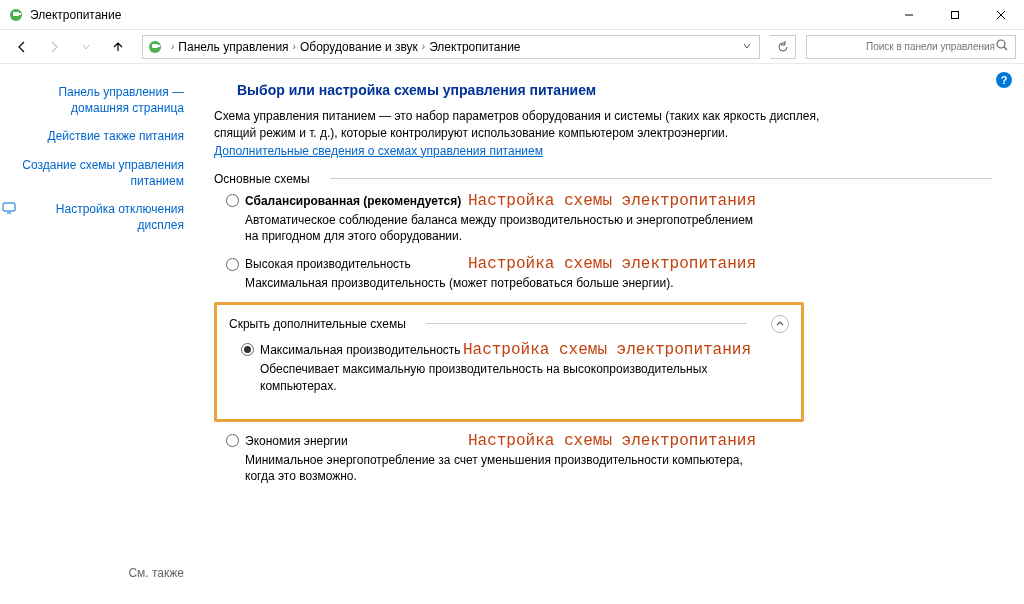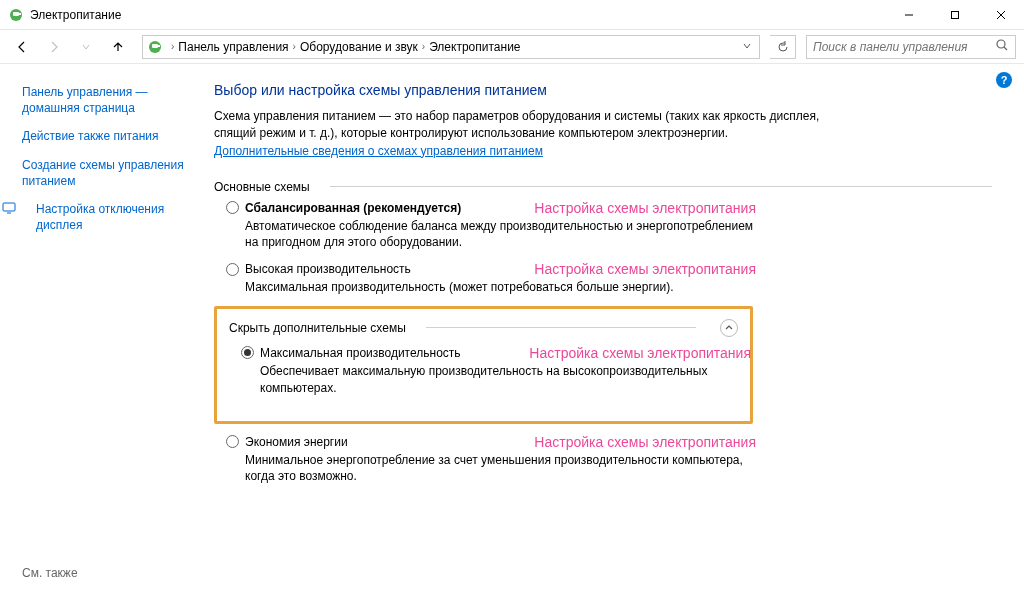--- a/index.html
+++ b/index.html
@@ -19,51 +19,51 @@
   .navbar .nav-arrow.disabled svg { stroke: #c0c0c0; }
   .navbar .nav-arrow:not(.disabled) svg { stroke: #000; }
   .navbar .nav-up { width: 28px; height: 28px; display: flex; align-items: center; justify-content: center; }
   .navbar .bc-wrap { flex: 1; display: flex; align-items: center; height: 24px; border: 1px solid #ccc; margin: 0 6px; padding: 0 4px; }
   .navbar .bc-icon { width: 16px; height: 16px; margin-right: 4px; }
   .navbar .bc-sep { color: #666; margin: 0 4px; font-size: 10px; }
   .navbar .bc-item { font-size: 12px; color: #000; white-space: nowrap; }
   .navbar .bc-dd { margin-left: auto; color: #555; font-size: 10px; padding: 0 4px; }
   .navbar .refresh { width: 26px; height: 24px; display: flex; align-items: center; justify-content: center; border: 1px solid #ccc; border-left: none; margin-right: 6px; }
   .navbar .search-wrap { width: 210px; height: 24px; border: 1px solid #ccc; display: flex; align-items: center; padding: 0 6px; }
-  .navbar .search-input { border: none; outline: none; flex: 1; font-size: 12px; color: #666; font-style: italic; background: transparent; }
+  .navbar .search-input { border: none; outline: none; flex: 1; font-size: 10px; color: #666; background: transparent; text-align: right; }
   .navbar .search-icon { width: 14px; height: 14px; }
 
   
   .body { display: flex; height: calc(604px - 30px - 34px); position: relative; }
-  .sidebar { width: 200px; padding: 20px 16px 16px 22px; display:flex; flex-direction:column; }
+  .sidebar { width: 200px; padding: 20px 16px 16px 22px; display:flex; flex-direction:column;text-align:right; }
   .sidebar .link { color: #0066cc; font-size: 12px; line-height: 1.35; margin-bottom: 12px; cursor: pointer; }
   .sidebar .link.active-row { display: flex; align-items: flex-start; gap: 20px; margin-left: -20px; }
   .sidebar .link.active-row .icon-slot { width: 14px; height: 14px; flex-shrink: 0; }
   .sidebar .see-also { color: #666; font-size: 12px; margin-bottom: 8px; margin-top: 8px; }
   .sidebar .spacer { flex:1; }
 
   .main { flex: 1; padding: 18px 32px 20px 14px; position: relative; }
   .help-badge { position: absolute; top: 8px; right: 12px; width: 16px; height: 16px; border-radius: 50%; background: #0078d7; color: #fff; font-size: 11px; font-weight: bold; display:flex; align-items:center; justify-content:center; cursor:pointer; }
-  .main h1 { color: #003399; font-size: 14px; font-weight: 400; margin-bottom: 10px; }
+  .main h1 { color: #003399; font-size: 14px; font-weight: 700; margin-bottom: 10px; margin-left: 23px; }
   .main .intro { font-size: 12px; color: #000; line-height: 1.4; max-width: 640px; margin-bottom: 2px; }
-  .main .intro-link { color: #0066cc; text-decoration: underline; font-size: 12px; cursor:pointer; display:inline-block; margin-bottom: 22px; }
+  .main .intro-link { color: #0066cc; text-decoration: underline; font-size: 12px; cursor:pointer; display:inline-block; margin-bottom: 14px; }
 
   .fs-label-row { display: flex; align-items: center; gap: 20px; }
   .fs-label { font-size: 12px; color: #000; white-space: nowrap; }
   .fs-line { flex:1; height:1px; background:#d0d0d0; }
   .plan { margin: 6px 0 10px 12px; }
   .radio { width: 13px; height: 13px; border: 1px solid #666; border-radius: 50%; margin-right: 6px; display:flex; align-items:center; justify-content:center; background:#fff; cursor:pointer; flex-shrink:0; }
   .radio.selected::after { content:""; width:7px; height:7px; border-radius:50%; background:#333; display:block; }
   .plan-name { font-size: 12px; color: #000; white-space:nowrap; }
   .plan-name.bold { font-weight: 600; }
-  .plan-settings { margin-left: auto; color:#ec4899; font-size:14px; cursor:pointer; }
+  .plan-settings { margin-left: auto; color:#c2410c; font-size:16px; cursor:pointer;font-family:Liberation Mono, monospace; }
   .plan-headrow { display:flex; align-items:center; width: 530px; }
   .plan-desc { margin-left: 19px; font-size: 12px; color: #000; line-height: 1.4; margin-top: 2px; max-width: 520px; }
 
-  .highlight-box { border: 3px solid #e8a33d; padding: 10px 12px 14px 12px; margin: 4px 9px 10px 0; width: 539px; border-radius: 2px; }
+  .highlight-box { border: 3px solid #e8a33d; padding: 10px 12px 14px 12px; margin: 4px 9px 10px 0; width: 590px; border-radius: 2px; }
   .highlight-box .fs-label-row { margin-bottom: 8px; }
   .collapse-btn { width:18px; height:18px; border:1px solid #bbb; border-radius:50%; display:flex; align-items:center; justify-content:center; cursor:pointer; margin-left: 4px; }
   .collapse-btn svg { stroke:#555; }
 
   .app-icon-svg { width:16px; height:16px; }
 </style>
 </head>
 <body>
 
 <div class="titlebar">

